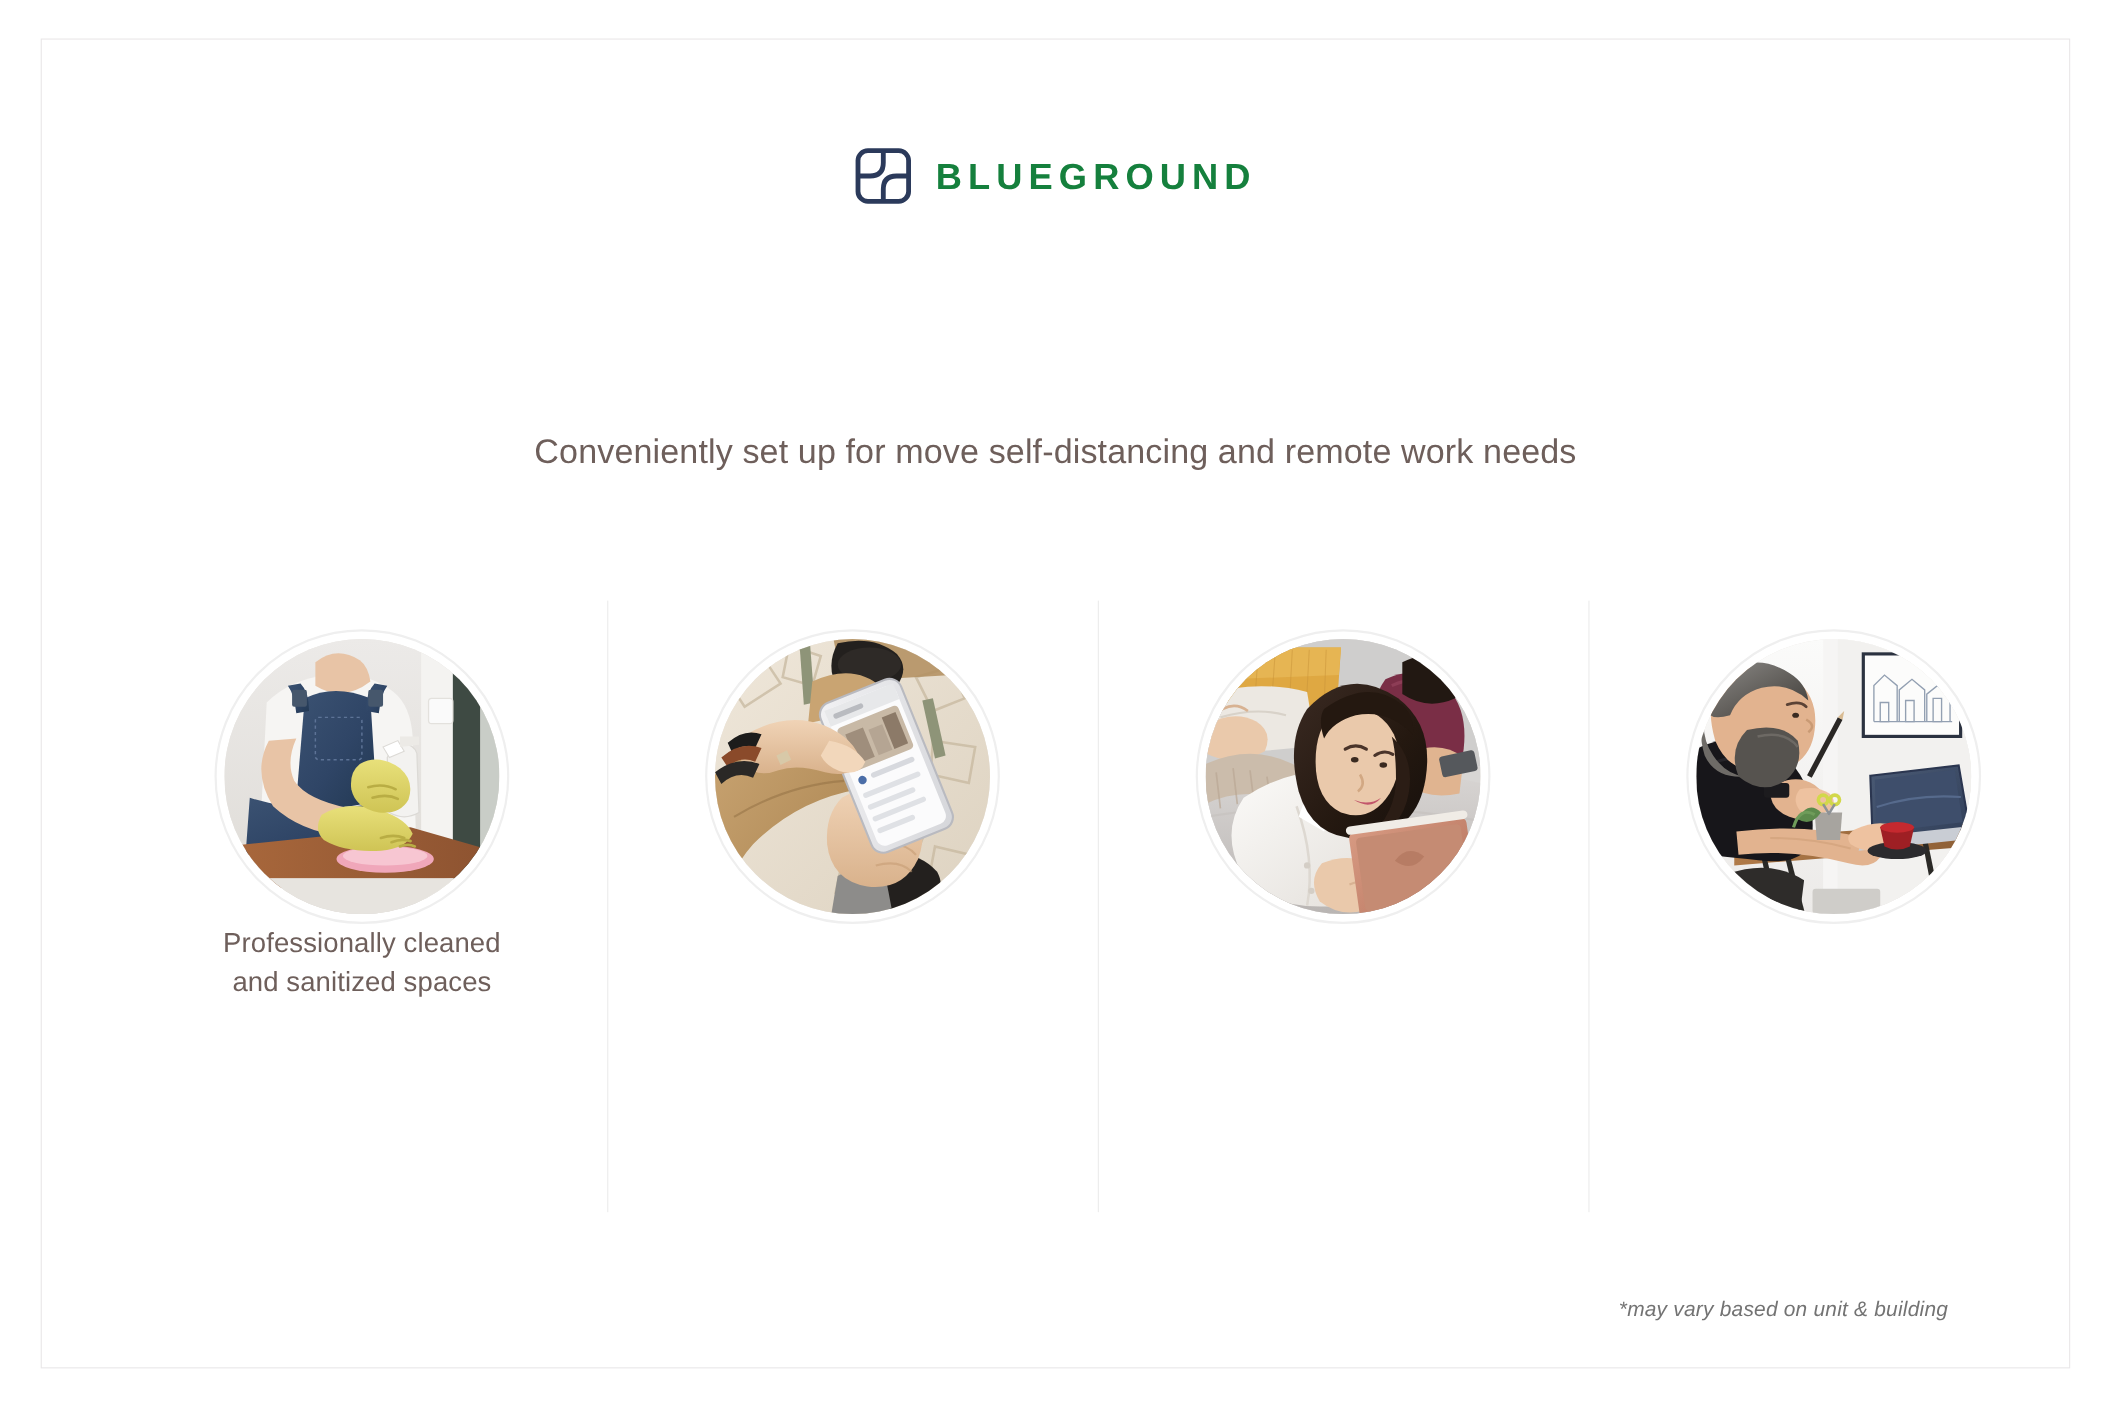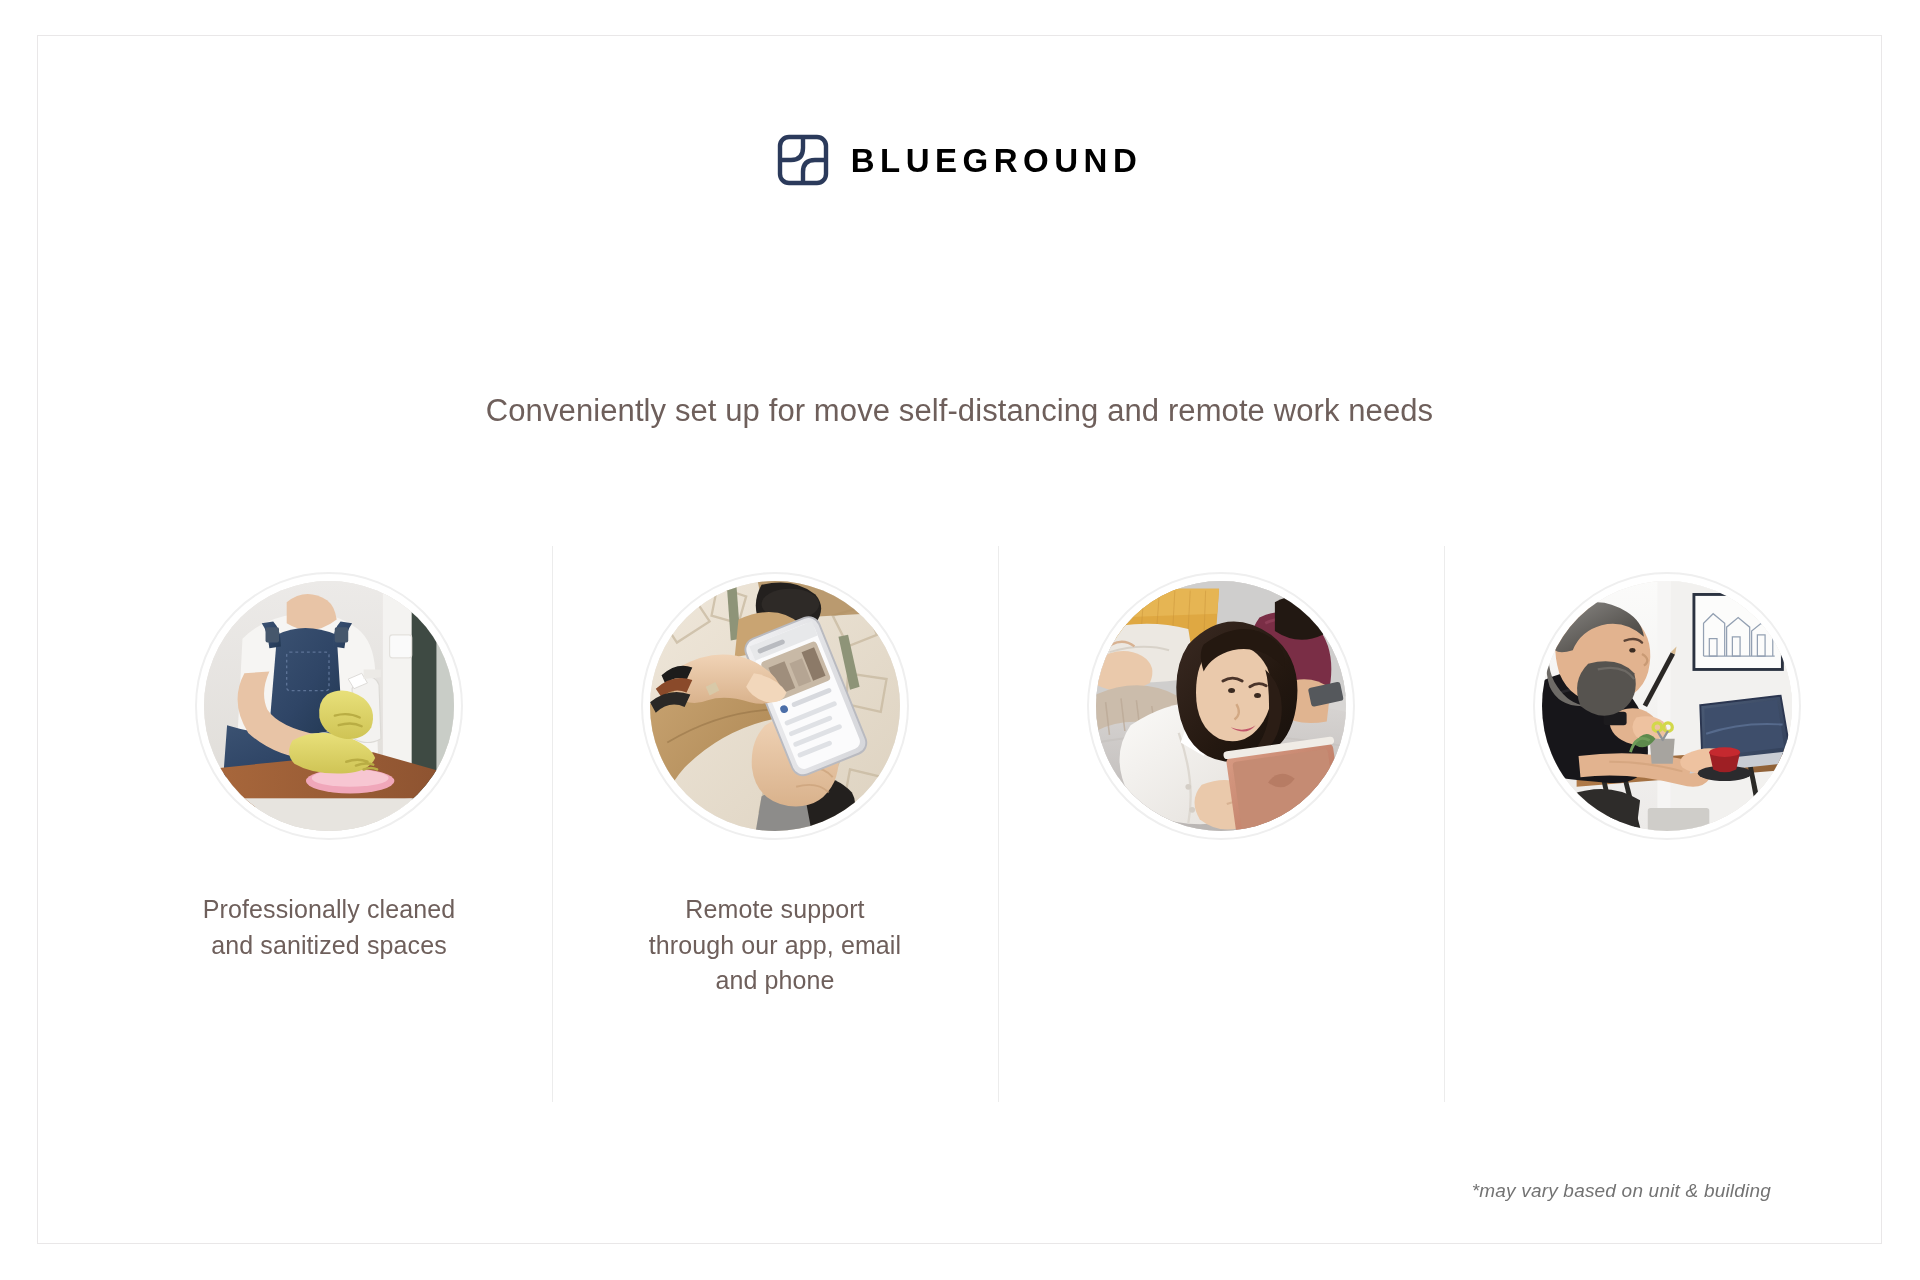--- a/index.html
+++ b/index.html
@@ -46,21 +46,21 @@
     width: 52px;
     height: 52px;
     flex: 0 0 auto;
     display: block;
   }
   .brand-word {
     font-family: "Liberation Sans", sans-serif;
     font-size: 33px;
     font-weight: bold;
     letter-spacing: 5.5px;
-    color: #000000;
+    color: #15803d;
     line-height: 1;
     white-space: nowrap;
   }
 
   
   .headline {
     position: absolute;
     left: 0;
     top: 252px;
     width: 100%;
@@ -133,21 +133,20 @@
     position: relative;
     width: 100%;
     height: 100%;
     border-radius: 50%;
     overflow: hidden;
     background: #e9e6e2;
   }
   .circle svg { display: block; width: 100%; height: 100%; }
 
   .caption {
-    margin-top: 52px;
     text-align: center;
     font-family: "Liberation Sans", sans-serif;
     font-size: 25px;
     line-height: 1.42;
     color: #6e5f5b;
     letter-spacing: 0.1px;
     max-width: 330px;
     white-space: pre-line;
   }
 
@@ -326,23 +325,20 @@
               <path d="M108 96 q24 4 34 20 q-4 12 -20 10 q-16 -4 -22 -16 z" fill="#f2d7bb"></path>
 
               <path d="M12 98 q16 -14 32 -8 l-6 13 q-12 -5 -22 4 z" fill="#1d1c1b"></path>
               <path d="M6 112 q18 -16 38 -9 l-6 13 q-14 -6 -26 5 z" fill="#8a4a2a"></path>
               <path d="M0 126 q20 -16 42 -8 l-6 13 q-16 -7 -30 6 z" fill="#2a2826"></path>
 
               <path d="M58 110 l10 -5 l4 9 l-10 5 z" fill="#d8c9a8"></path>
             </svg>
           </div>
         </div>
-        <div class="caption">Remote support
-through our app, email
-and phone</div>
       </div>
 
       <div class="feature">
         <div class="circle-wrap">
           <div class="circle">
             <svg viewBox="0 0 260 260" preserveAspectRatio="xMidYMid slice">
               <defs>
                 <linearGradient id="hair3" x1="0" y1="0" x2="1" y2="1">
                   <stop offset="0%" stop-color="#3a2a22"></stop>
                     <stop offset="60%" stop-color="#241810"></stop>

